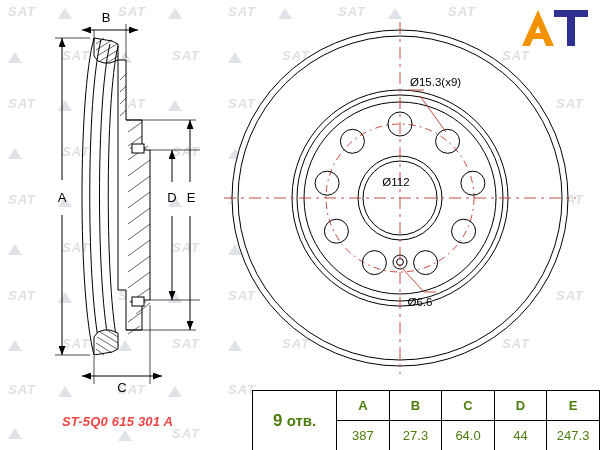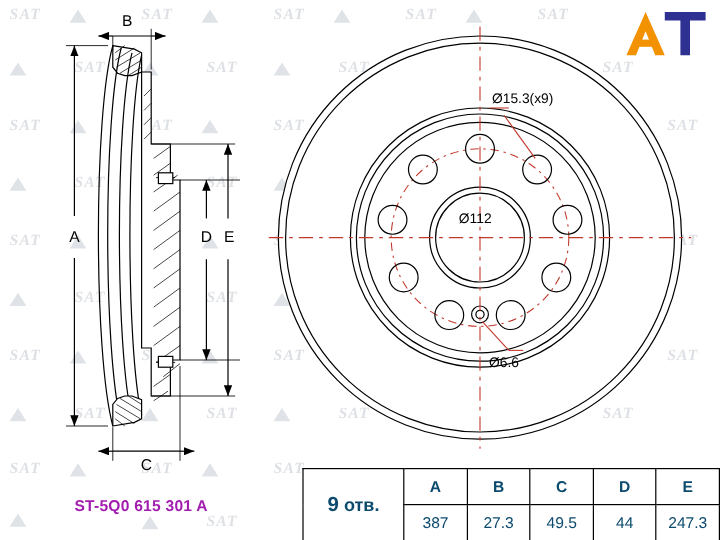--- a/index.html
+++ b/index.html
@@ -20,21 +20,21 @@
   .wm{
     position:absolute;
     color:#d8dbe0;
     font-weight:bold;
     font-style:italic;
     font-family:"Liberation Sans", sans-serif;
     letter-spacing:1px;
     opacity:.85;
     user-select:none;
   }
-  .wm.t{font-size:13px;font-family:Liberation Serif, serif;}
+  .wm.t{font-size:13px;}
   .wm.tri{
     width:0;height:0;
     border-left:7px solid transparent;
     border-right:7px solid transparent;
     border-bottom:11px solid #dcdfe4;
     opacity:.9;
   }
 
   
   .logo{
@@ -43,35 +43,36 @@
 
   
   .draw{position:absolute;left:0;top:0;}
 
   
   .partno{
     position:absolute;
     left:62px;top:414px;
     font-size:13px;
     font-weight:bold;
-    color:#a21caf;
+    font-style:italic;
+    color:#ef4444;
     letter-spacing:.2px;
     white-space:nowrap;
   }
 
   
   .tbl-wrap{
     position:absolute;left:252px;top:390px;
     width:348px;height:60px;
   }
   table.spec{
     border-collapse:collapse;
     width:348px;
     font-size:13px;
-    color:#0c4a6e;
+    color:#4d7c0f;
   }
   table.spec td{
     border:1px solid #000;
     text-align:center;
     height:29px;
     padding:0;
     background:#fff;
   }
   table.spec td.hdr{font-weight:bold;}
   td.otv{
@@ -372,21 +373,21 @@
         </td>
         <td class="hdr col">A</td>
         <td class="hdr col">B</td>
         <td class="hdr col">C</td>
         <td class="hdr col">D</td>
         <td class="hdr col">E</td>
       </tr>
       <tr>
         <td class="col">387</td>
         <td class="col">27.3</td>
-        <td class="col">49.5</td>
+        <td class="col">64.0</td>
         <td class="col">44</td>
         <td class="col">247.3</td>
       </tr>
     </tbody>
       </table>
   </div>
 
 </div>
 
 </body></html>

